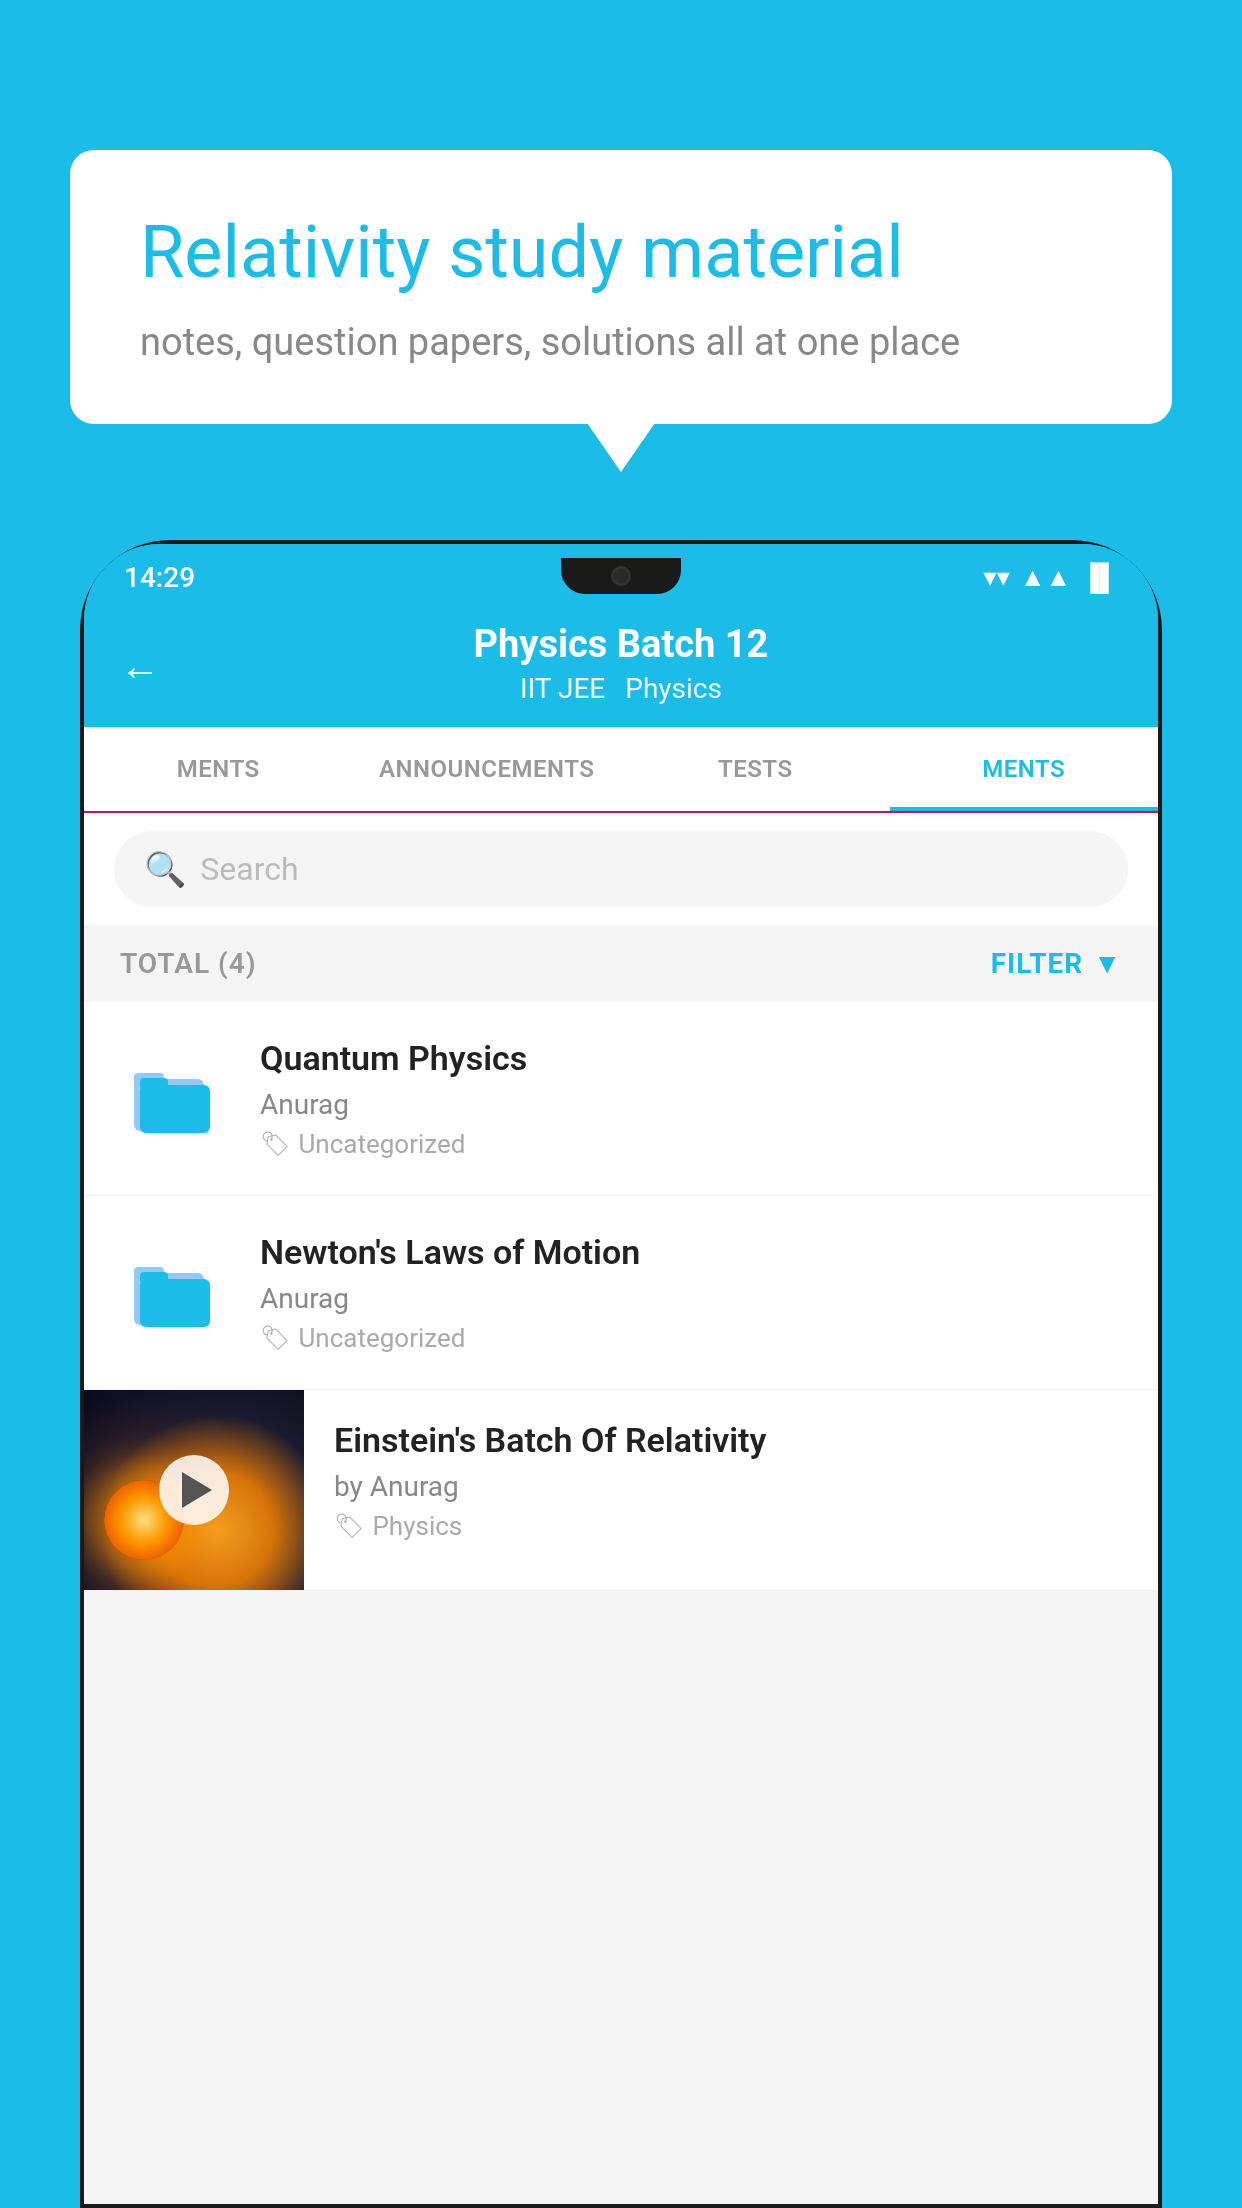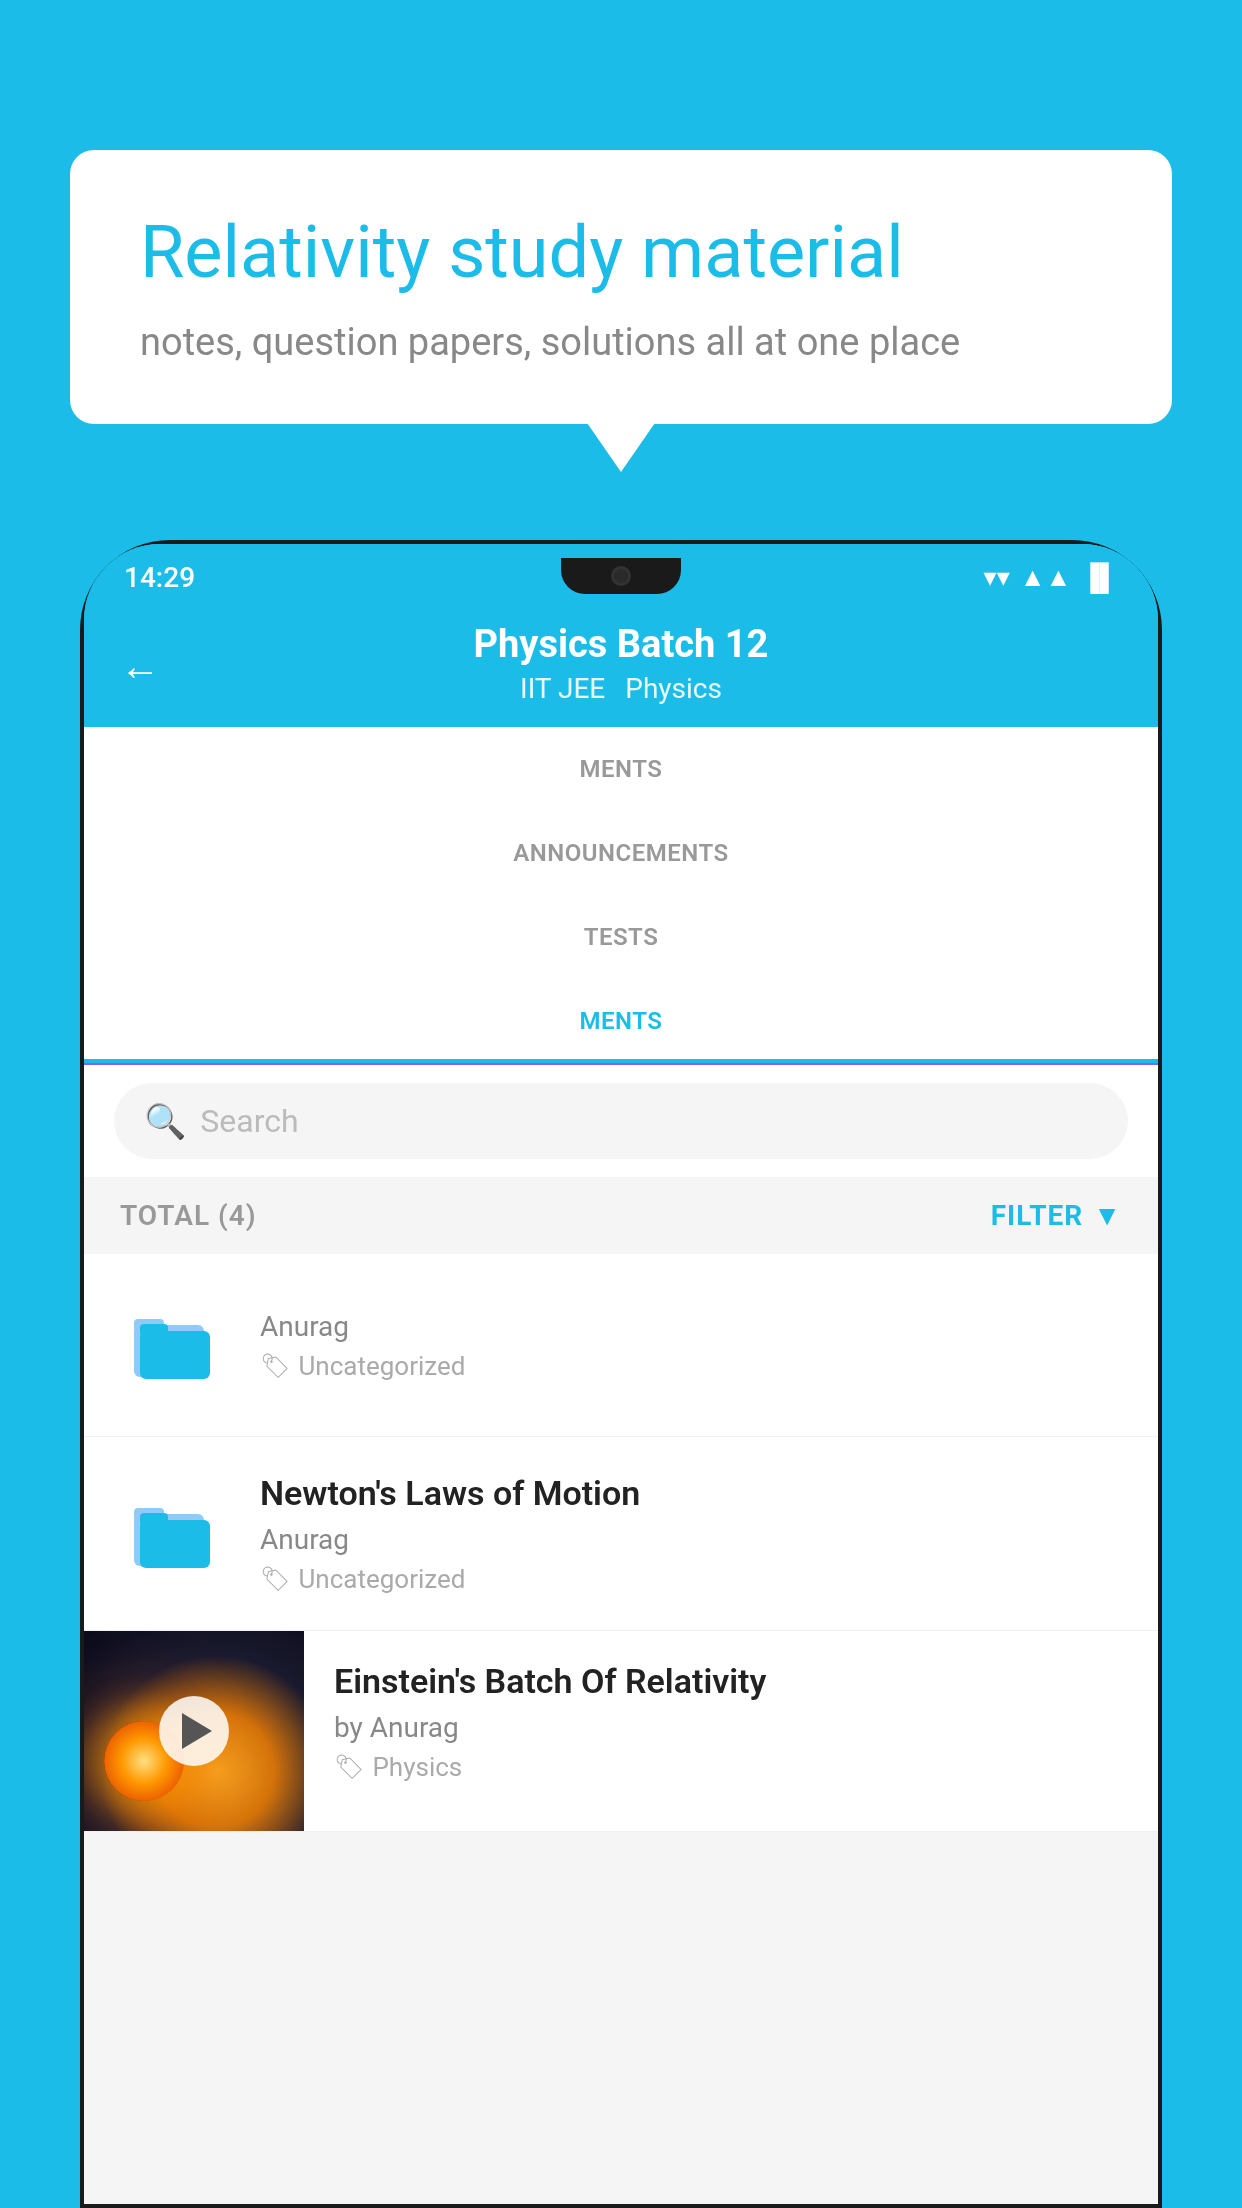--- a/index.html
+++ b/index.html
@@ -156,22 +156,21 @@
 
     .header-tag {
       color: rgba(255,255,255,0.9);
       font-size: 28px;
     }
 
     
     .tab-bar {
       background: #fff;
       display: flex;
-      border-bottom: 2px solid #8b5cf6;
-      flex-direction: column;
+      border-bottom: 2px solid #be185d;
     }
 
     .tab-item {
       flex: 1;
       padding: 28px 10px;
       text-align: center;
       font-size: 24px;
       font-weight: 600;
       color: #999;
       letter-spacing: 0.5px;
@@ -444,20 +443,21 @@
             <svg class="folder-icon-svg" viewBox="0 0 90 80" fill="none" xmlns="http://www.w3.org/2000/svg">
 
               <rect x="4" y="20" width="70" height="52" rx="6" fill="#90caf9"></rect>
               <rect x="4" y="14" width="30" height="12" rx="4" fill="#90caf9"></rect>
 
               <rect x="10" y="26" width="70" height="48" rx="6" fill="#1bbde8"></rect>
               <rect x="10" y="19" width="28" height="12" rx="4" fill="#1bbde8"></rect>
             </svg>
           </div>
           <div class="video-info">
+            <div class="video-title">Quantum Physics</div>
             <div class="video-author">Anurag</div>
             <div class="video-tag">
               <span class="tag-icon">🏷</span>
               <span>Uncategorized</span>
             </div>
           </div>
         </div>
 
         <div class="video-item">
           <div class="video-thumbnail">

